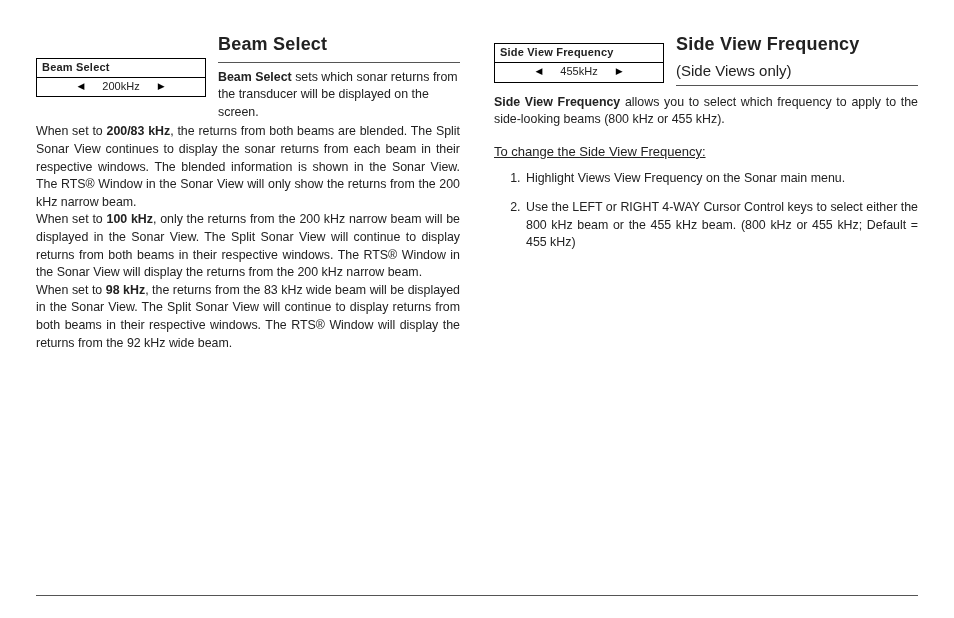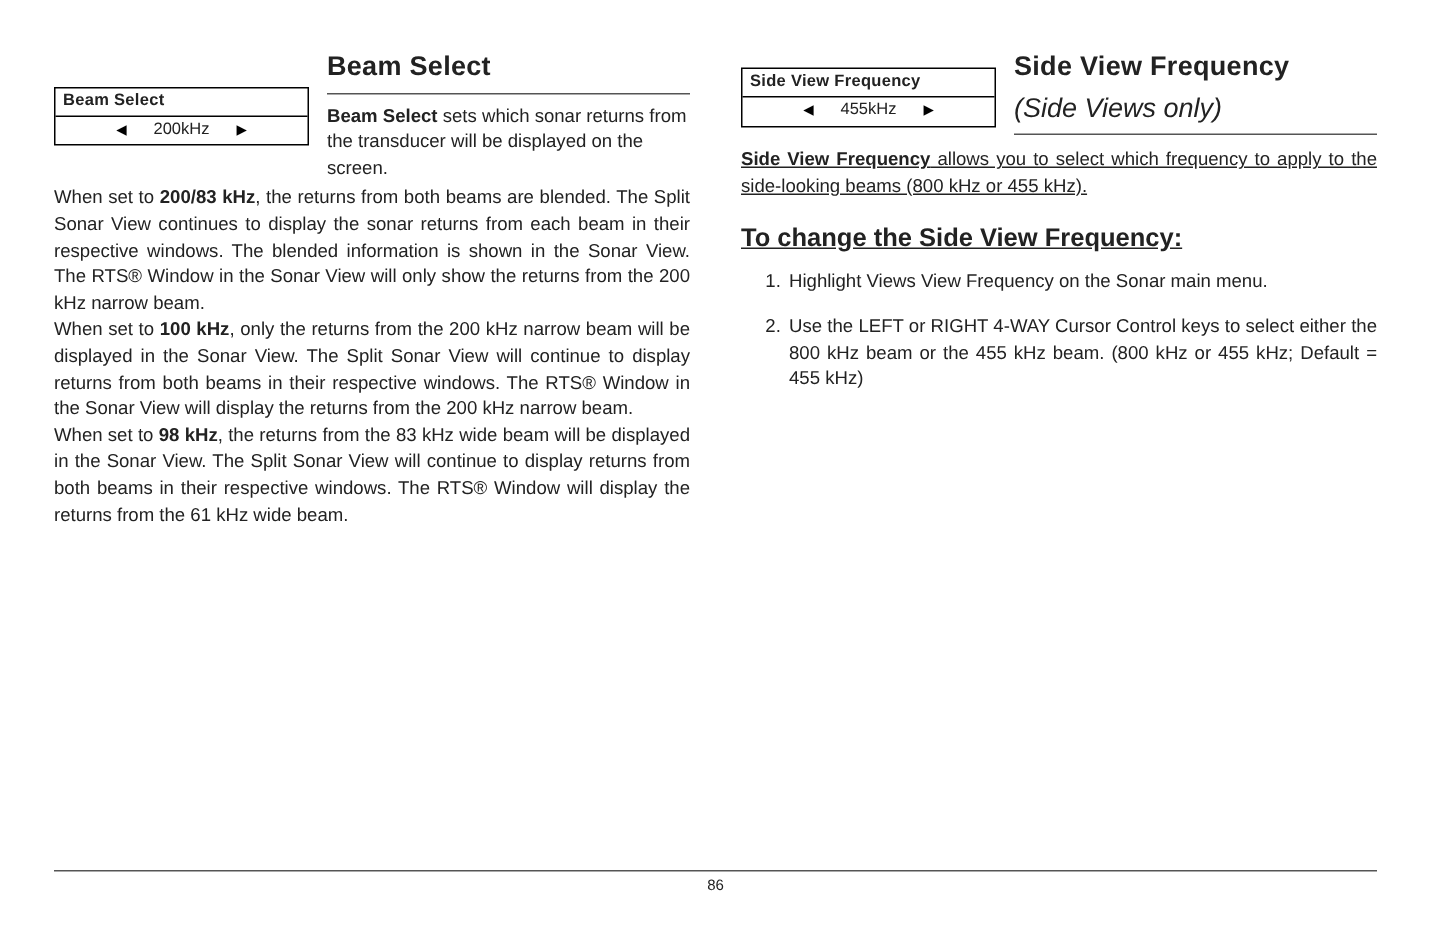--- a/index.html
+++ b/index.html
@@ -24,27 +24,27 @@
     display: flex; align-items: center; justify-content: center;
     gap: 18px; padding: 1px 4px 2px;
   }
   .tri { font-size: 9px; line-height: 1; color: #000; }
   .heading-block { flex: 1; }
   .heading {
     font-family: "Arial Narrow", Arial, sans-serif;
     font-stretch: condensed;
     font-weight: 700; font-size: 18px; letter-spacing: .2px;
   }
-  .subtitle-italic { font-style: italic; font-size: 18px; margin-top: 2px; }
+  .subtitle-italic { font-size: 15px; margin-top: 2px; }
   .rule-divider { border-top: 1px solid #555; margin: 4px 0 6px; }
   .para-inline { display: inline; }
   .para { margin-top: 0; text-align: justify; }
-  .para.first { margin-top: 0; text-decoration: underline; }
+  .para.first { margin-top: 0; }
   .bold { font-weight: 700; }
-  .subhead { font-weight: 700; text-decoration: underline; margin-top: 14px; font-size: 17px; }
+  .subhead { font-weight: 400; text-decoration: underline; margin-top: 14px; font-size: 13px; }
   ol.steps { list-style: decimal; margin: 8px 0 0 0; padding-left: 30px; }
   ol.steps li { margin-bottom: 12px; text-align: justify; padding-left: 2px; }
   .footer-line { border-top: 1px solid #555; margin-top: 8px; }
   .page-num { text-align: center; font-size: 10px; margin-top: 4px; color: #222; }
 </style>
 </head>
 <body>
 
 <div class="page">
 
@@ -69,21 +69,21 @@
 
       <p class="para">
         <span>When set to </span><span class="bold">200/83 kHz</span><span>, the returns from both beams are blended. The Split Sonar View continues to display the sonar returns from each beam in their respective windows. The blended information is shown in the Sonar View. The RTS® Window in the Sonar View will only show the returns from the 200 kHz narrow beam.</span>
       </p>
 
       <p class="para">
         <span>When set to </span><span class="bold">100 kHz</span><span>, only the returns from the 200 kHz narrow beam will be displayed in the Sonar View. The Split Sonar View will continue to display returns from both beams in their respective windows. The RTS® Window in the Sonar View will display the returns from the 200 kHz narrow beam.</span>
       </p>
 
       <p class="para">
-        <span>When set to </span><span class="bold">98 kHz</span><span>, the returns from the 83 kHz wide beam will be displayed in the Sonar View. The Split Sonar View will continue to display returns from both beams in their respective windows. The RTS® Window will display the returns from the 61 kHz wide beam.</span>
+        <span>When set to </span><span class="bold">98 kHz</span><span>, the returns from the 83 kHz wide beam will be displayed in the Sonar View. The Split Sonar View will continue to display returns from both beams in their respective windows. The RTS® Window will display the returns from the 92 kHz wide beam.</span>
       </p>
 
     </div>
 
     <div class="col">
       <div class="sec-hdr">
         <div class="widget">
           <div class="widget-title">Side View Frequency</div>
           <div class="widget-val">
             <span class="tri">◀</span>
@@ -105,14 +105,13 @@
       <div class="subhead">To change the Side View Frequency:</div>
       <ol class="steps">
         <li>Highlight Views View Frequency on the Sonar main menu.</li>
         <li>Use the LEFT or RIGHT 4-WAY Cursor Control keys to select either the 800 kHz beam or the 455 kHz beam. (800 kHz or 455 kHz; Default = 455 kHz)</li>
       </ol>
     </div>
 
   </div>
 
   <div class="footer-line"></div>
-  <div class="page-num">86</div>
 </div>
 
 </body></html>

